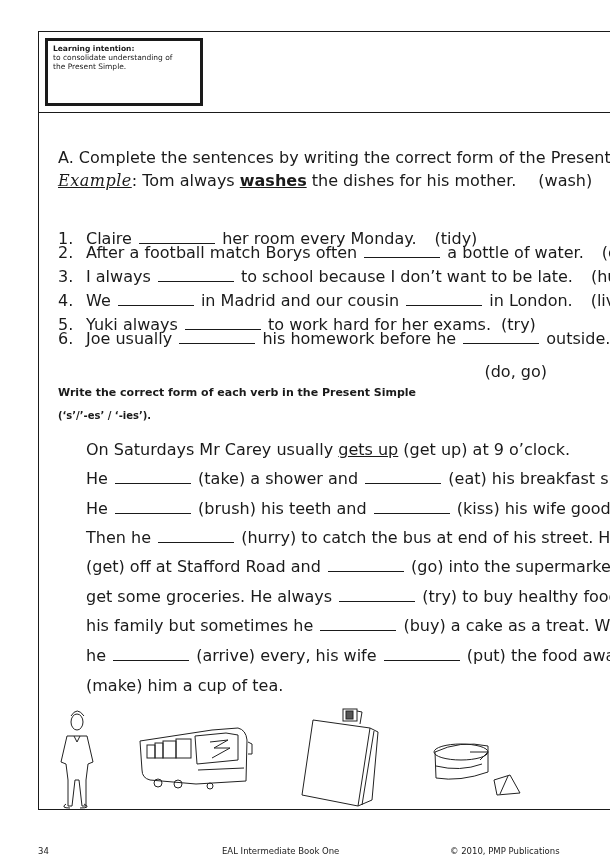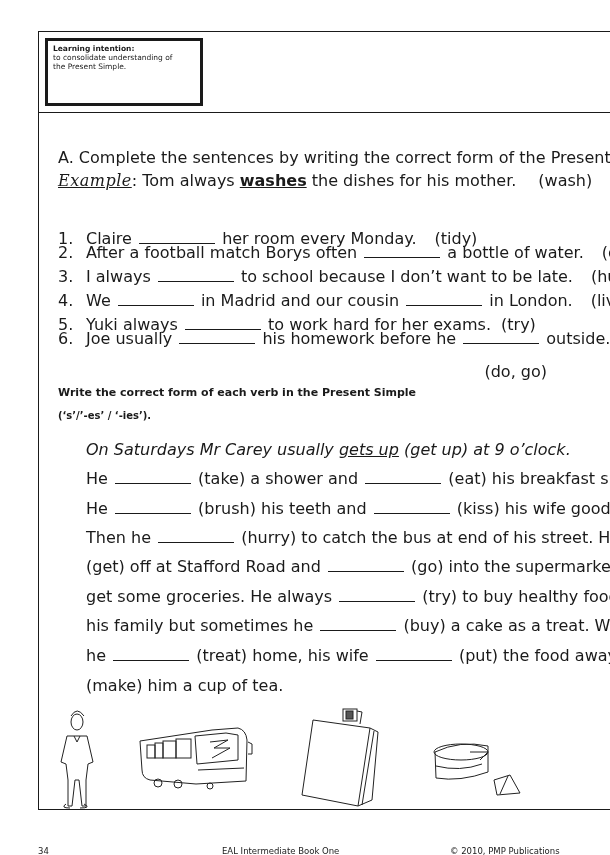--- a/index.html
+++ b/index.html
@@ -13,21 +13,21 @@
                    font-size: 7.5px; line-height: 9px; }
   .intention-box .lbl { font-weight: bold; }
   .page-title { position: absolute; left: 200px; right: 0; top: 28px; text-align: center;
                 font-size: 20px; font-weight: bold; letter-spacing: 0.2px; }
   .line { position: absolute; white-space: nowrap; }
   .example-word { font-family: "DejaVu Serif", serif; font-style: italic; letter-spacing: 0.5px; }
   .answer { font-weight: bold; text-decoration: underline; }
   .blank { display: inline-block; width: 76px; border-bottom: 1px solid #1a1a1a; height: 1px; vertical-align: baseline; margin: 0 2px; }
   .num { display: inline-block; width: 28px; }
   .bold { font-weight: bold; }
-  .ital { font-style: italic; }
+  .ital { }
   .uline { text-decoration: underline; }
   .pics { position: absolute; left: 0; top: 0; }
   .footer { position: absolute; top: 818px; font-size: 8.5px; margin-top: 28px; }
   svg path, svg rect, svg line, svg ellipse, svg polyline, svg polygon, svg circle { fill: none; stroke: #222; stroke-width: 1; }
 </style>
 </head>
 <body>
 
 <div class="frame">
   <div class="intention-box">
@@ -117,21 +117,21 @@
   <span>(try) to buy healthy food for</span>
 </div>
 <div class="line" style="left:86px; top:616px;">
   <span>his family but sometimes he</span>
   <span class="blank"></span>
   <span>(buy) a cake as a treat. When</span>
 </div>
 <div class="line" style="left:86px; top:646px;">
   <span>he</span>
   <span class="blank"></span>
-  <span>(treat) home, his wife</span>
+  <span>(arrive) every, his wife</span>
   <span class="blank"></span>
   <span>(put) the food away and</span>
 </div>
 <div class="line" style="left:86px; top:676px;">
   <span>(make) him a cup of tea.</span>
 </div>
 
 <svg class="pics" width="610" height="855">
 
   <g>

